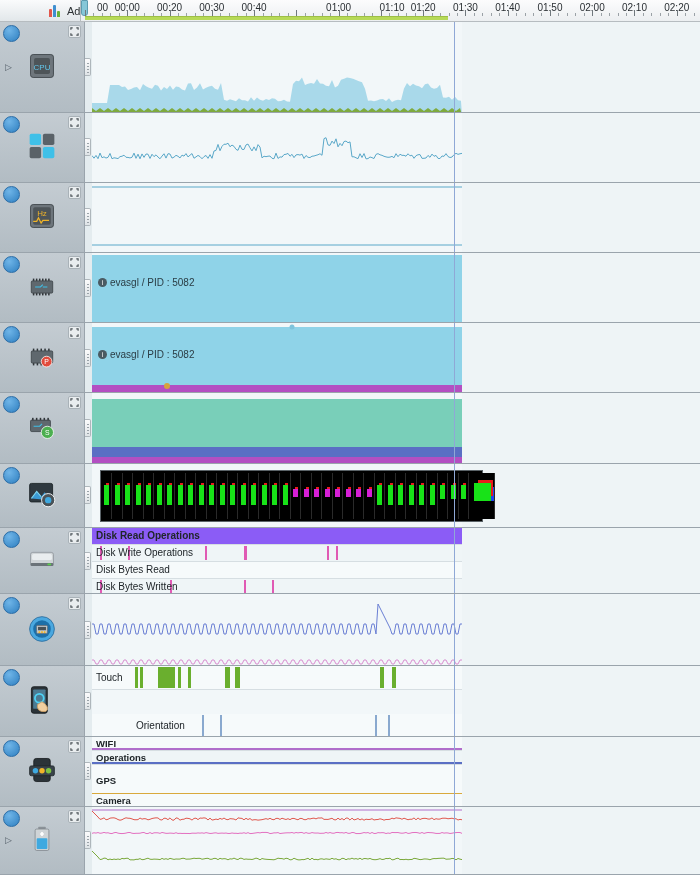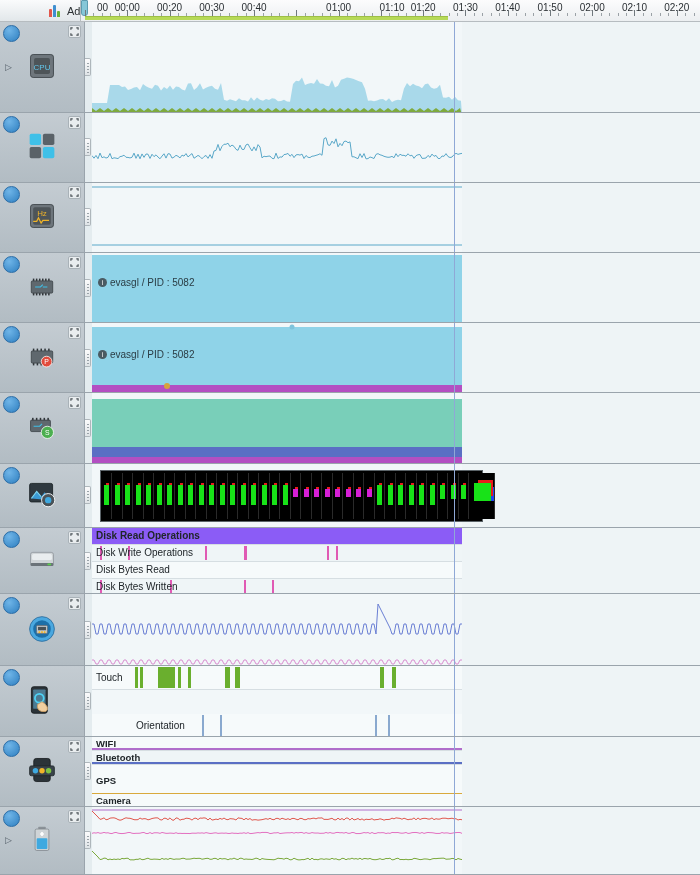--- a/index.html
+++ b/index.html
@@ -798,21 +798,21 @@
           <div class="vgrip"></div>
           <div class="plot">
             <div class="plot-inner"></div>
             <div style="position: absolute; left: 0px; top: 0px; width: 370px; height: 72px;">
               <div class="subrow" style="top: 0px; height: 14.4px; width: 370px; background: rgb(246, 250, 251);">
                 <div style="position: absolute; left: 0px; right: 0px; bottom: 0px; height: 2px; background: rgb(176, 110, 203);"></div>
                 <span class="subrow-lbl bold">WIFI</span>
               </div>
               <div class="subrow" style="top: 14.4px; height: 14.4px; width: 370px; background: rgb(239, 245, 247);">
                 <div style="position: absolute; left: 0px; right: 0px; bottom: 0px; height: 2px; background: rgb(90, 111, 196);"></div>
-                <span class="subrow-lbl bold">Bluetooth</span>
+                <span class="subrow-lbl bold">Operations</span>
               </div>
               <div class="subrow" style="top: 28.8px; height: 31px; width: 370px; background: rgb(246, 250, 251);">
                 <div style="position: absolute; left: 0px; right: 0px; bottom: 0px; height: 2px; background: rgb(217, 169, 60);"></div>
                 <span class="subrow-lbl bold">GPS</span>
               </div>
               <div class="subrow" style="top: 57.6px; height: 14.4px; width: 370px; background: rgb(246, 250, 251);">
                 <div style="position: absolute; left: 0px; right: 0px; bottom: 0px; height: 2px; background: rgb(200, 110, 192);"></div>
                 <span class="subrow-lbl bold">Camera</span>
               </div>
             </div>

